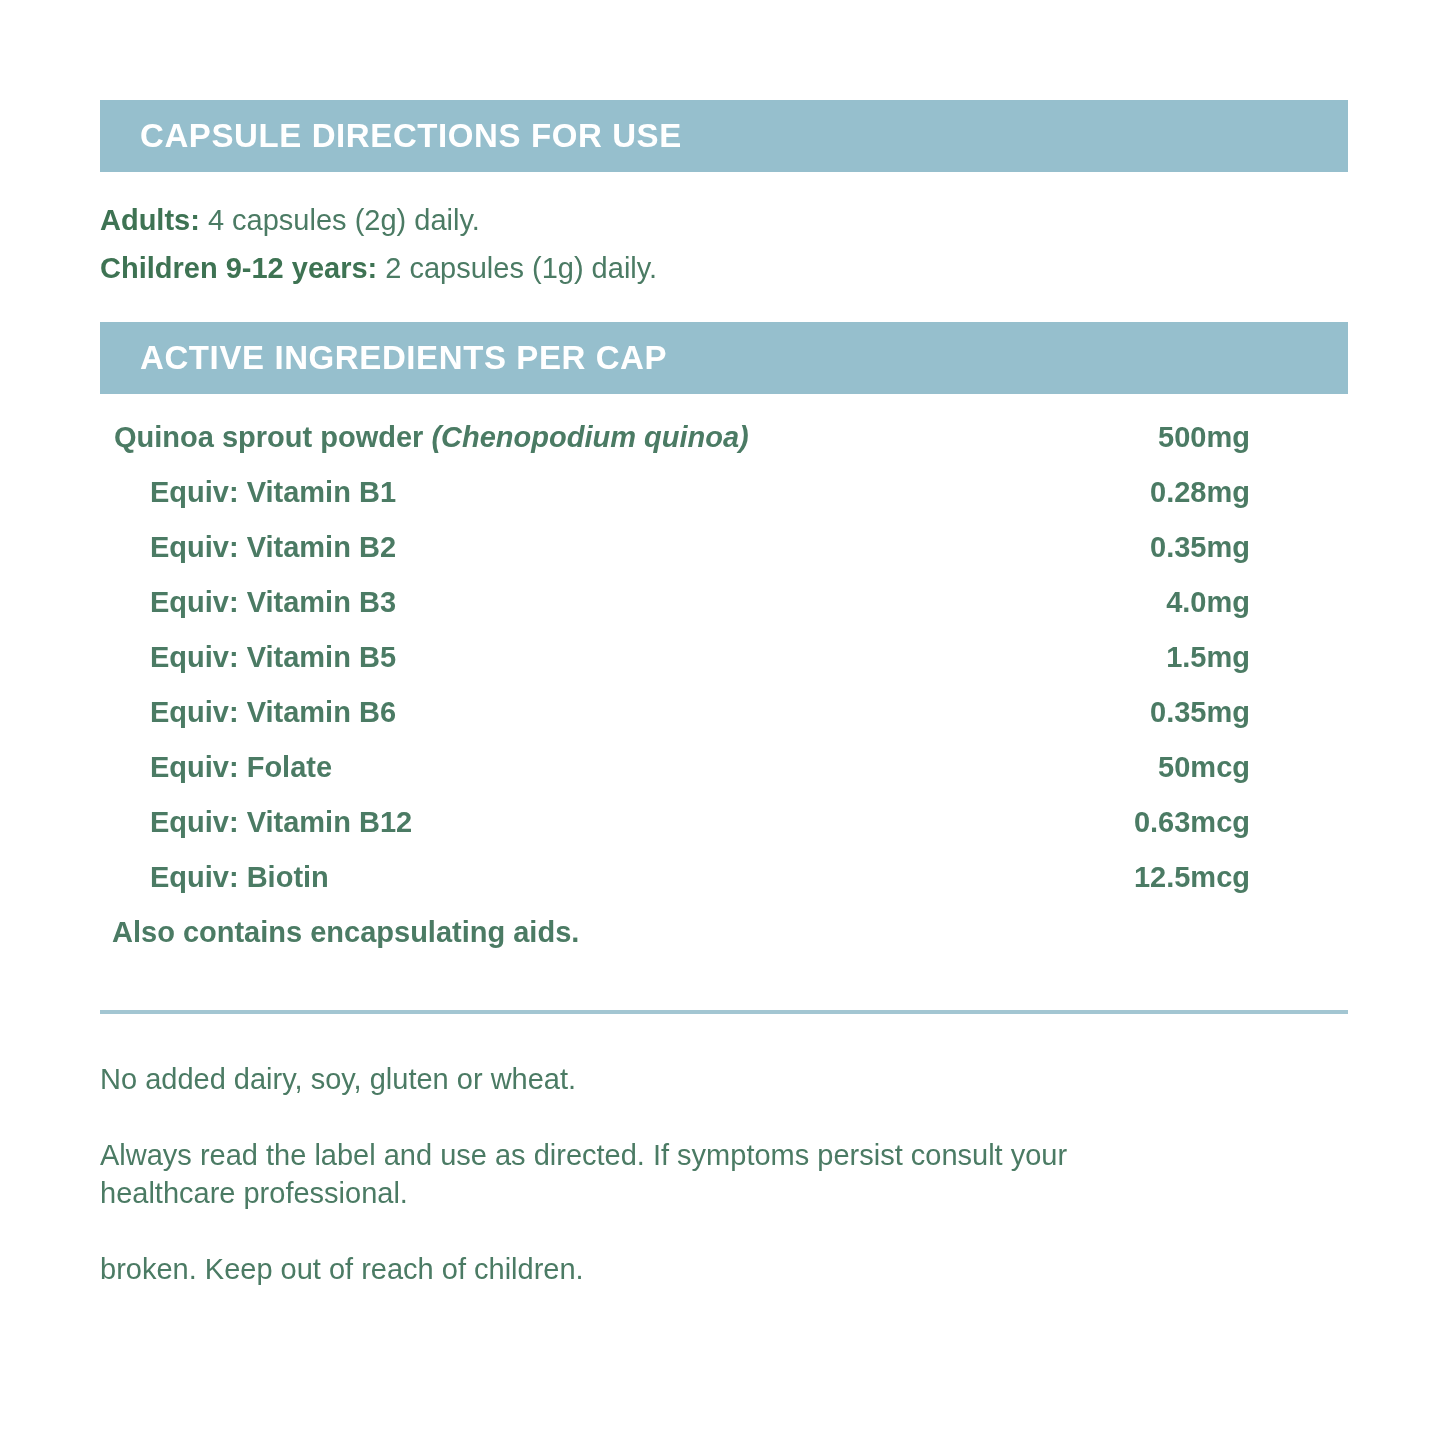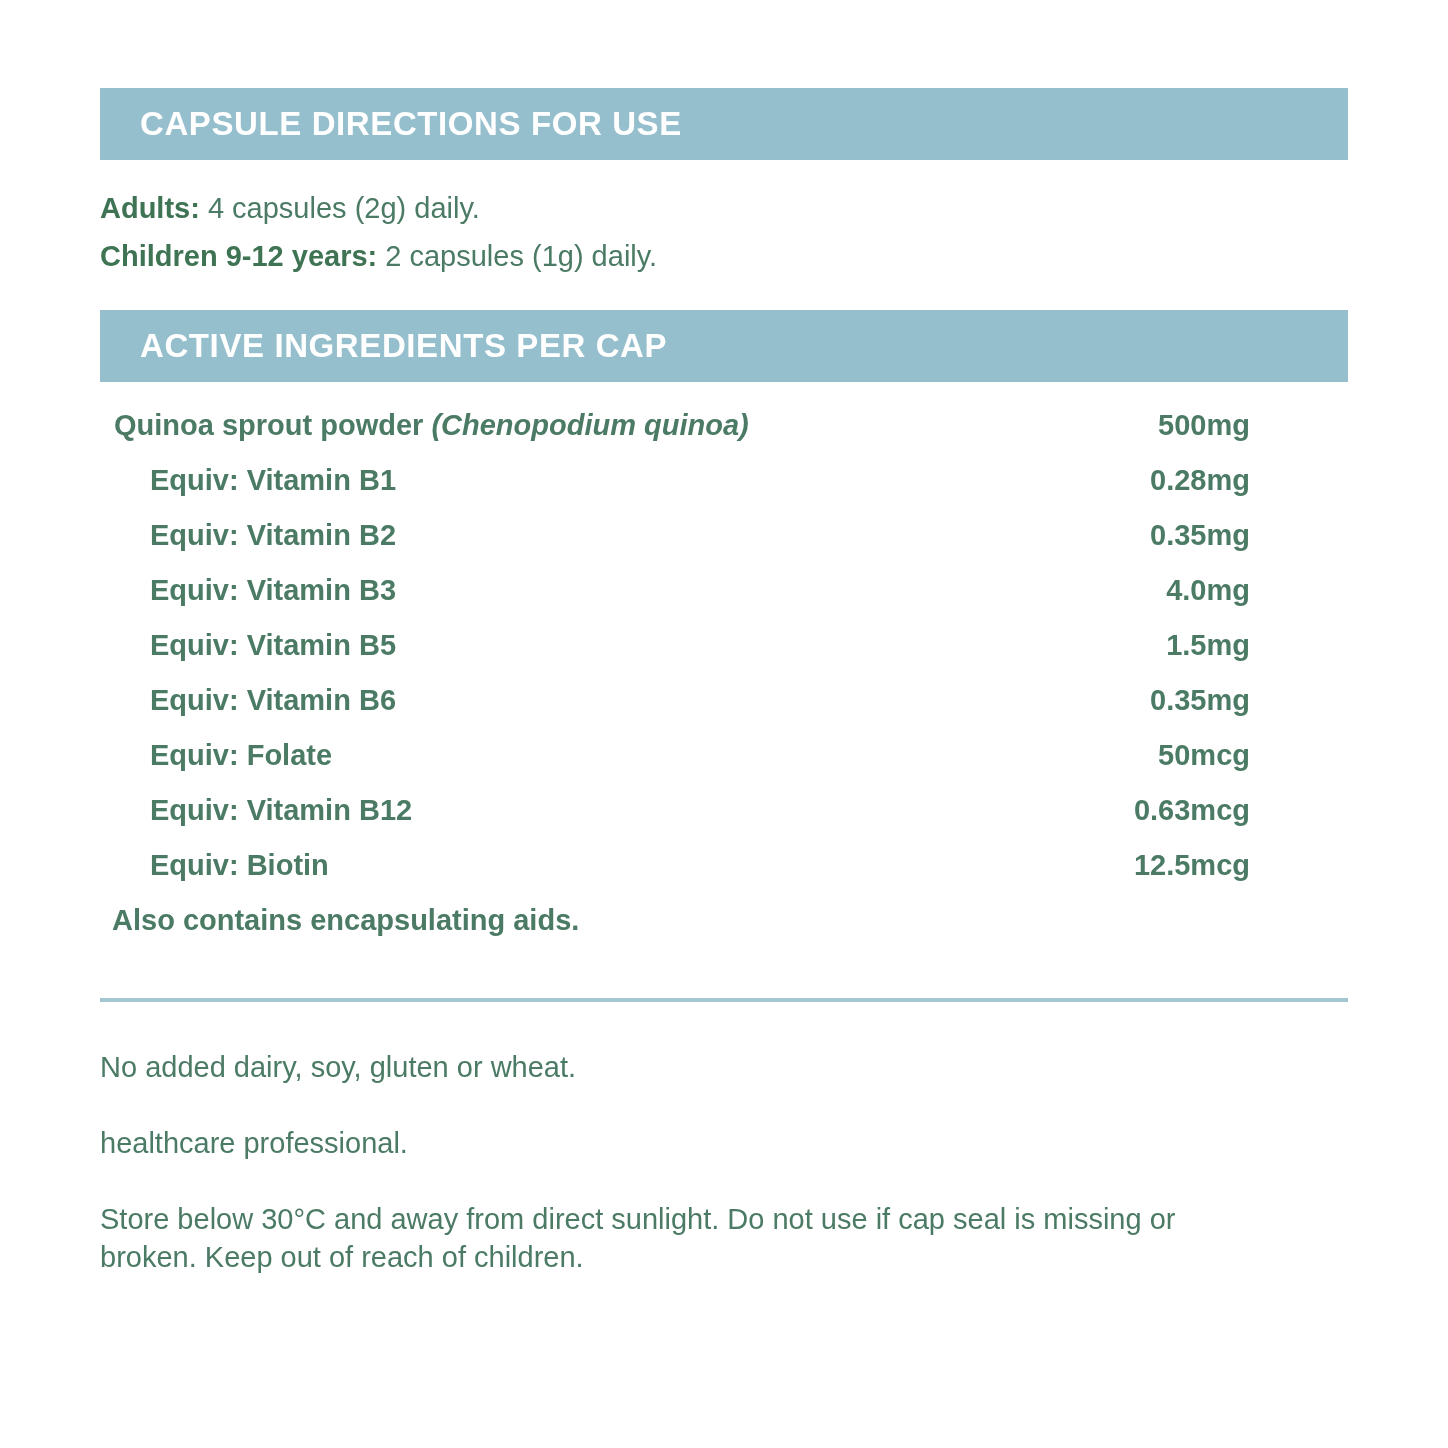--- a/index.html
+++ b/index.html
@@ -5,21 +5,21 @@
   * { margin: 0; padding: 0; box-sizing: border-box; }
   html, body {
     width: 1448px; height: 1448px;
     background: #ffffff;
     font-family: "Liberation Sans", sans-serif;
     color: #4b7b64;
     overflow: hidden;
   }
   .page {
     position: absolute;
-    left: 100px; top: 88px;
+    left: 100px; top: 100px;
     width: 1248px;
   }
   .bar {
     height: 72px;
     background: #96bfcd;
     display: flex;
     align-items: center;
     padding-left: 40px;
   }
   .bar .bar-title {
@@ -132,21 +132,21 @@
     </div>
   </div>
 
   <div class="divider"></div>
 
   <div class="notes">
     <p>
         <span>No added dairy, soy, gluten or wheat.</span>
       </p>
     <p>
+        <span>Always read the label and use as directed. If symptoms persist consult your</span>
         <span>healthcare professional.</span>
       </p>
     <p>
-        <span>Store below 30°C and away from direct sunlight. Do not use if cap seal is missing or</span>
         <span>broken. Keep out of reach of children.</span>
       </p>
   </div>
 
 </div>
 
 </body></html>

